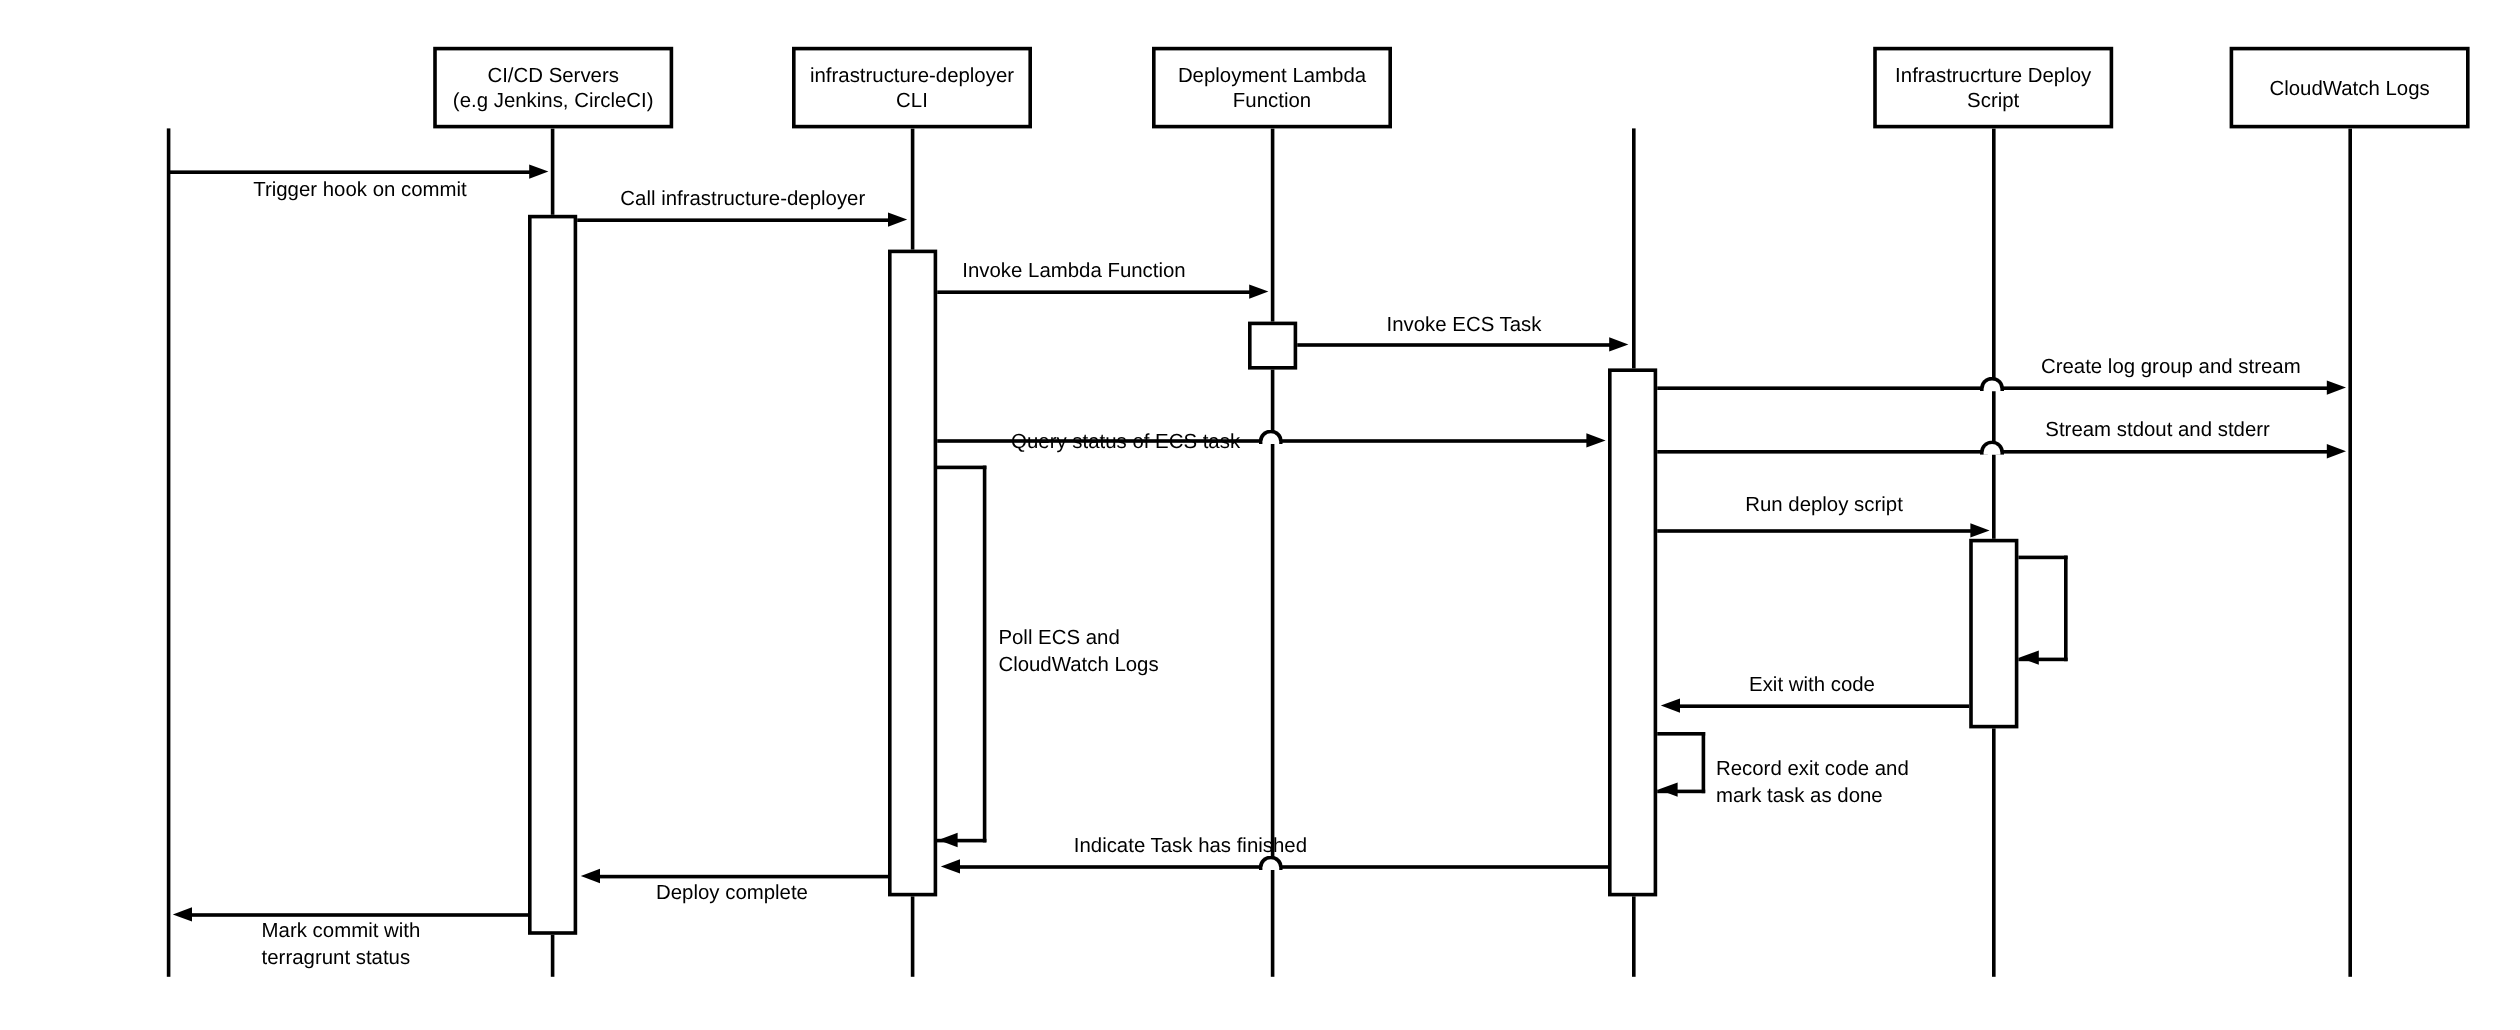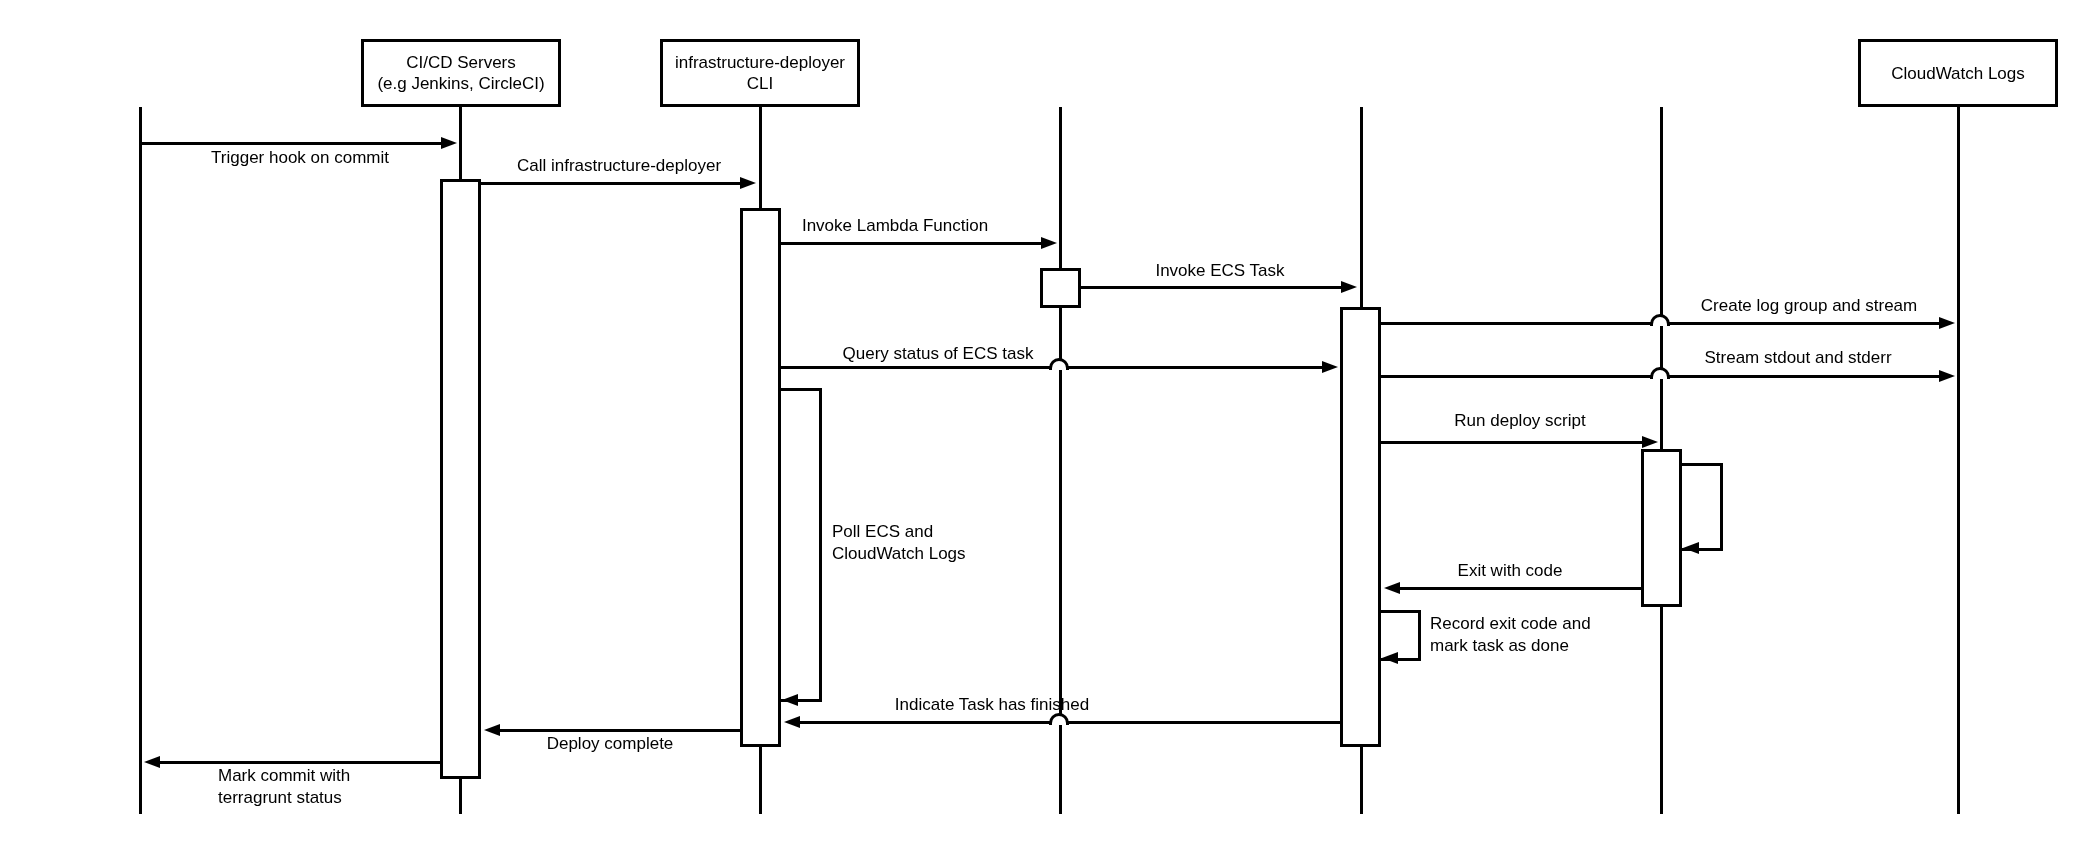--- a/index.html
+++ b/index.html
@@ -32,20 +32,24 @@
   <div class="lifeline" style="left:759px"></div>
   <div class="lifeline" style="left:1059px"></div>
   <div class="lifeline" style="left:1360px"></div>
   <div class="lifeline" style="left:1660px"></div>
   <div class="lifeline" style="left:1957px"></div>
 
   <div class="actor" style="left:361px">CI/CD Servers
 (e.g Jenkins, CircleCI)</div>
   <div class="actor" style="left:660px">infrastructure-deployer
 CLI</div>
+  <div class="actor" style="left:960px">Deployment Lambda
+Function</div>
+  <div class="actor" style="left:1561px">Infrastrucrture Deploy
+Script</div>
   <div class="actor" style="left:1858px">CloudWatch Logs</div>
 
   <div class="bar" style="left:440px;top:179px;height:600px"></div>
   <div class="bar" style="left:740px;top:208px;height:539px"></div>
   <div class="bar" style="left:1040px;top:268px;height:40px"></div>
   <div class="bar" style="left:1340px;top:307px;height:440px"></div>
   <div class="bar" style="left:1641px;top:449px;height:158px"></div>
 
   <div class="bracket" style="left:780px;top:388px;width:42px;height:314px"></div>
   <div class="tri-l" style="left:782px;top:694px"></div>
@@ -73,37 +77,37 @@
   <div class="mlabel center" style="left:1220px;top:260px">Invoke ECS Task</div>
 
   <div class="hline" style="left:1381px;top:322px;width:560px"></div>
   <div class="tri-r" style="left:1939px;top:317px"></div>
   <div class="hop" style="left:1650px;top:314px"></div>
   <div class="mlabel center" style="left:1809px;top:295px">Create log group and stream</div>
 
   <div class="hline" style="left:781px;top:366px;width:543px"></div>
   <div class="tri-r" style="left:1322px;top:361px"></div>
   <div class="hop" style="left:1049px;top:358px"></div>
-  <div class="mlabel center" style="left:938px;top:343px">Query status of ECS task</div>
+  <div class="mlabel center" style="left:938px;top:357px">Query status of ECS task</div>
 
   <div class="hline" style="left:1381px;top:375px;width:560px"></div>
   <div class="tri-r" style="left:1939px;top:370px"></div>
   <div class="hop" style="left:1650px;top:367px"></div>
   <div class="mlabel center" style="left:1798px;top:347px">Stream stdout and stderr</div>
 
   <div class="hline" style="left:1381px;top:441px;width:263px"></div>
   <div class="tri-r" style="left:1642px;top:436px"></div>
   <div class="mlabel center" style="left:1520px;top:410px">Run deploy script</div>
 
 
   <div class="hline" style="left:1398px;top:587px;width:243px"></div>
   <div class="tri-l" style="left:1384px;top:582px"></div>
   <div class="mlabel center" style="left:1510px;top:560px">Exit with code</div>
 
-  <div class="mlabel" style="left:1430px;top:613px">Record exit code and
+  <div class="mlabel" style="left:1430px;top:630px">Record exit code and
 mark task as done</div>
 
   <div class="mlabel" style="left:832px;top:521px">Poll ECS and
 CloudWatch Logs</div>
 
   <div class="hline" style="left:798px;top:721px;width:543px"></div>
   <div class="tri-l" style="left:784px;top:716px"></div>
   <div class="hop" style="left:1049px;top:713px"></div>
   <div class="mlabel center" style="left:992px;top:694px">Indicate Task has finished</div>
 

